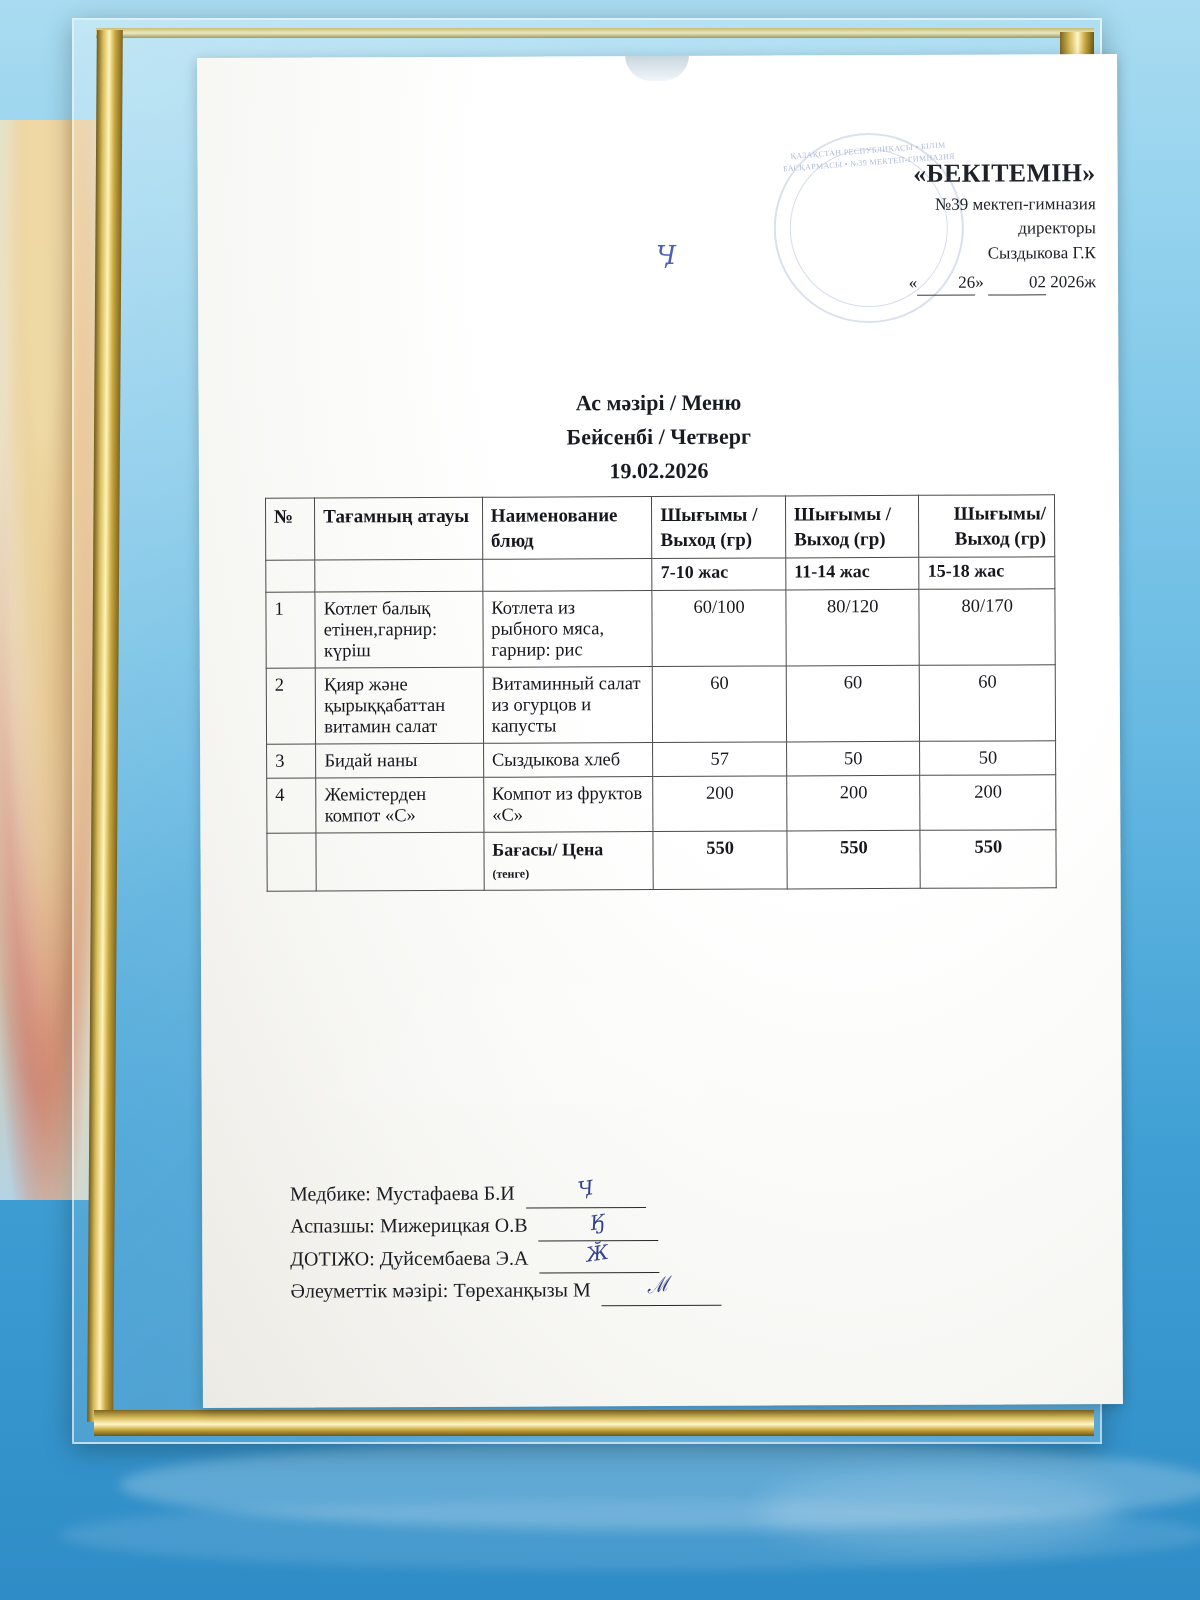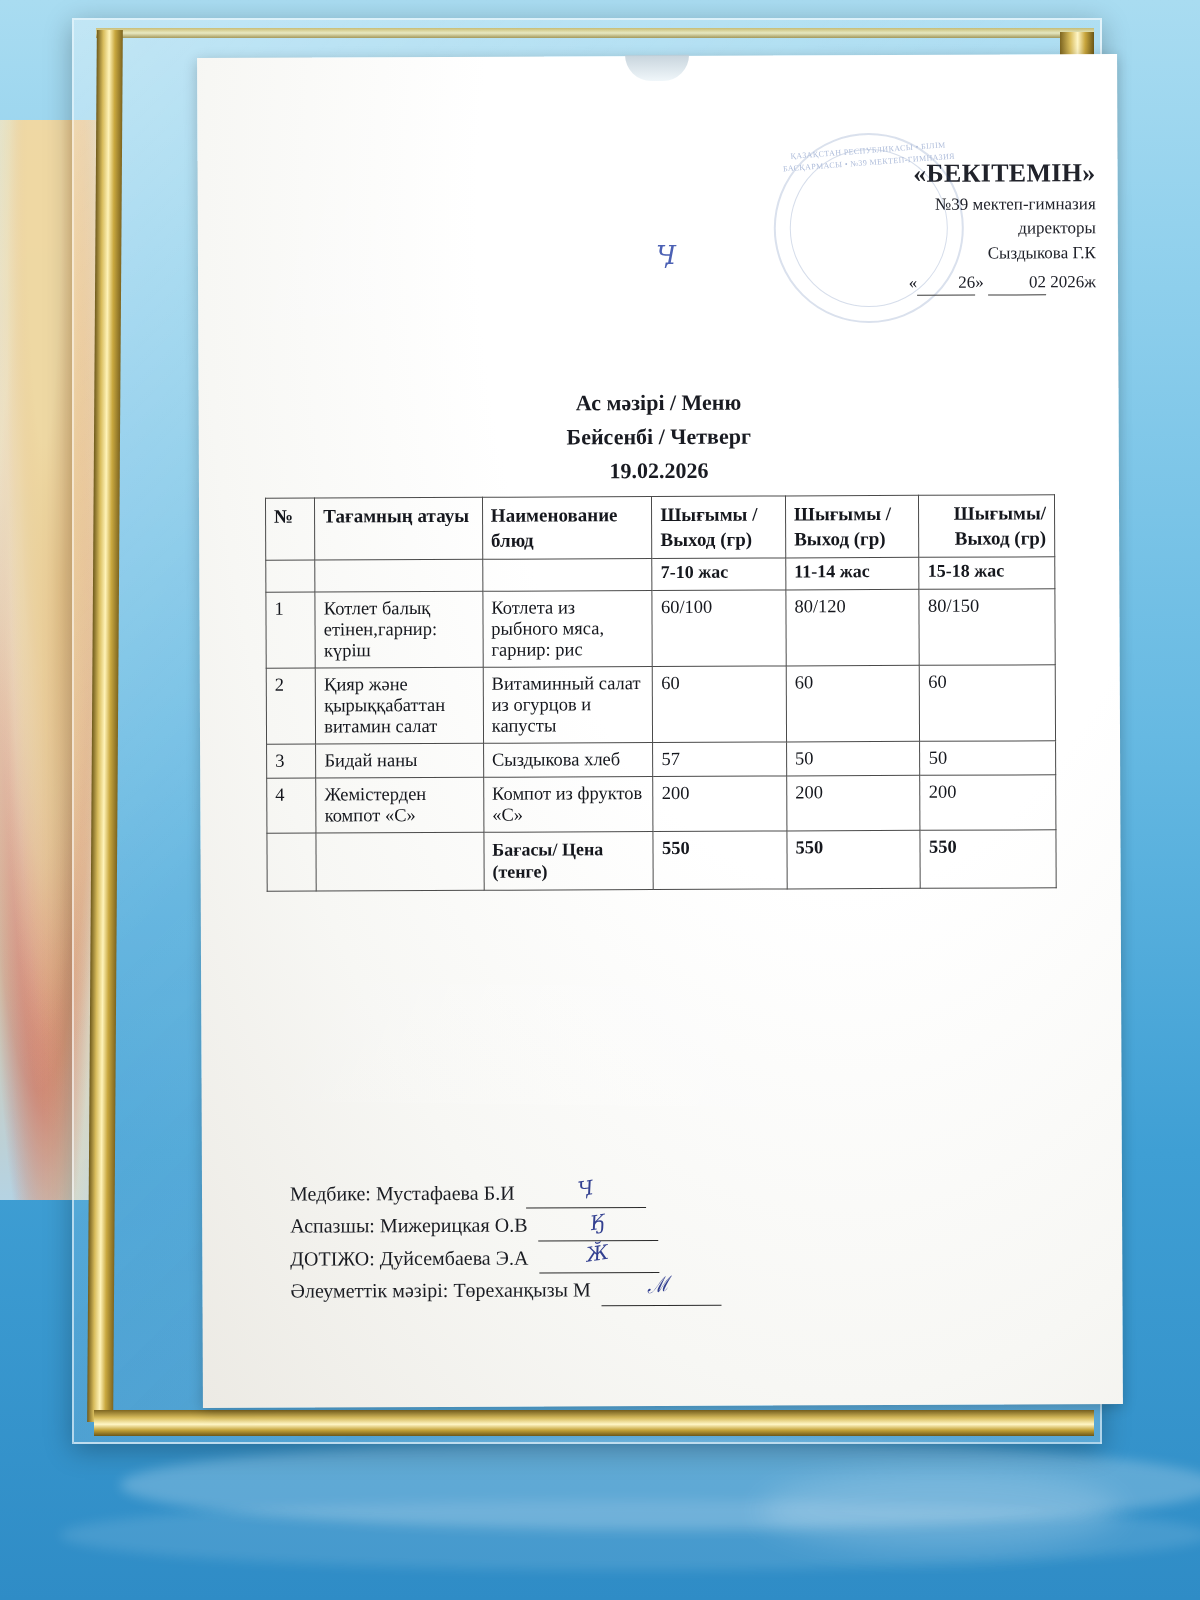--- a/index.html
+++ b/index.html
@@ -212,36 +212,36 @@
   }
   #menu-table thead th {
     font-weight: bold;
     font-size: 19px;
     line-height: 1.3;
   }
   #menu-table .c-num { width: 40px; text-align: left; }
   #menu-table .c-kz  { width: 168px; }
   #menu-table .c-ru  { width: 168px; }
   #menu-table .c-out { width: 134px; text-align: center; }
-  #menu-table tbody td.c-out { text-align: left; }
+  #menu-table tbody td.c-out { text-align: center; }
   #menu-table .agerow th {
     font-weight: bold;
     font-size: 18px;
     text-align: left;
     padding: 2px 8px 5px;
     border-top: none;
   }
   #menu-table .price td {
     font-weight: bold;
   }
   #menu-table .price .lbl {
     font-size: 18px;
     line-height: 1.25;
   }
-  #menu-table .price .lbl small { font-size: 18px; }
+  #menu-table .price .lbl small { font-size: 12px; }
 
   
   #signatures {
     position: absolute;
     left: 88px;
     top: 1120px;
     font-size: 20px;
     line-height: 1.62;
     color: #1a1c22;
   }
@@ -329,21 +329,21 @@
             <th class="c-out">15-18 жас</th>
           </tr>
         </thead>
         <tbody>
           <tr>
             <td class="c-num">1</td>
             <td class="c-kz">Котлет балық етінен,гарнир: күріш</td>
             <td class="c-ru">Котлета из рыбного мяса, гарнир: рис</td>
             <td class="c-out">60/100</td>
             <td class="c-out">80/120</td>
-            <td class="c-out">80/150</td>
+            <td class="c-out">80/170</td>
           </tr>
           <tr>
             <td class="c-num">2</td>
             <td class="c-kz">Қияр және қырыққабаттан витамин салат</td>
             <td class="c-ru">Витаминный салат из огурцов и капусты</td>
             <td class="c-out">60</td>
             <td class="c-out">60</td>
             <td class="c-out">60</td>
           </tr>
           <tr>

